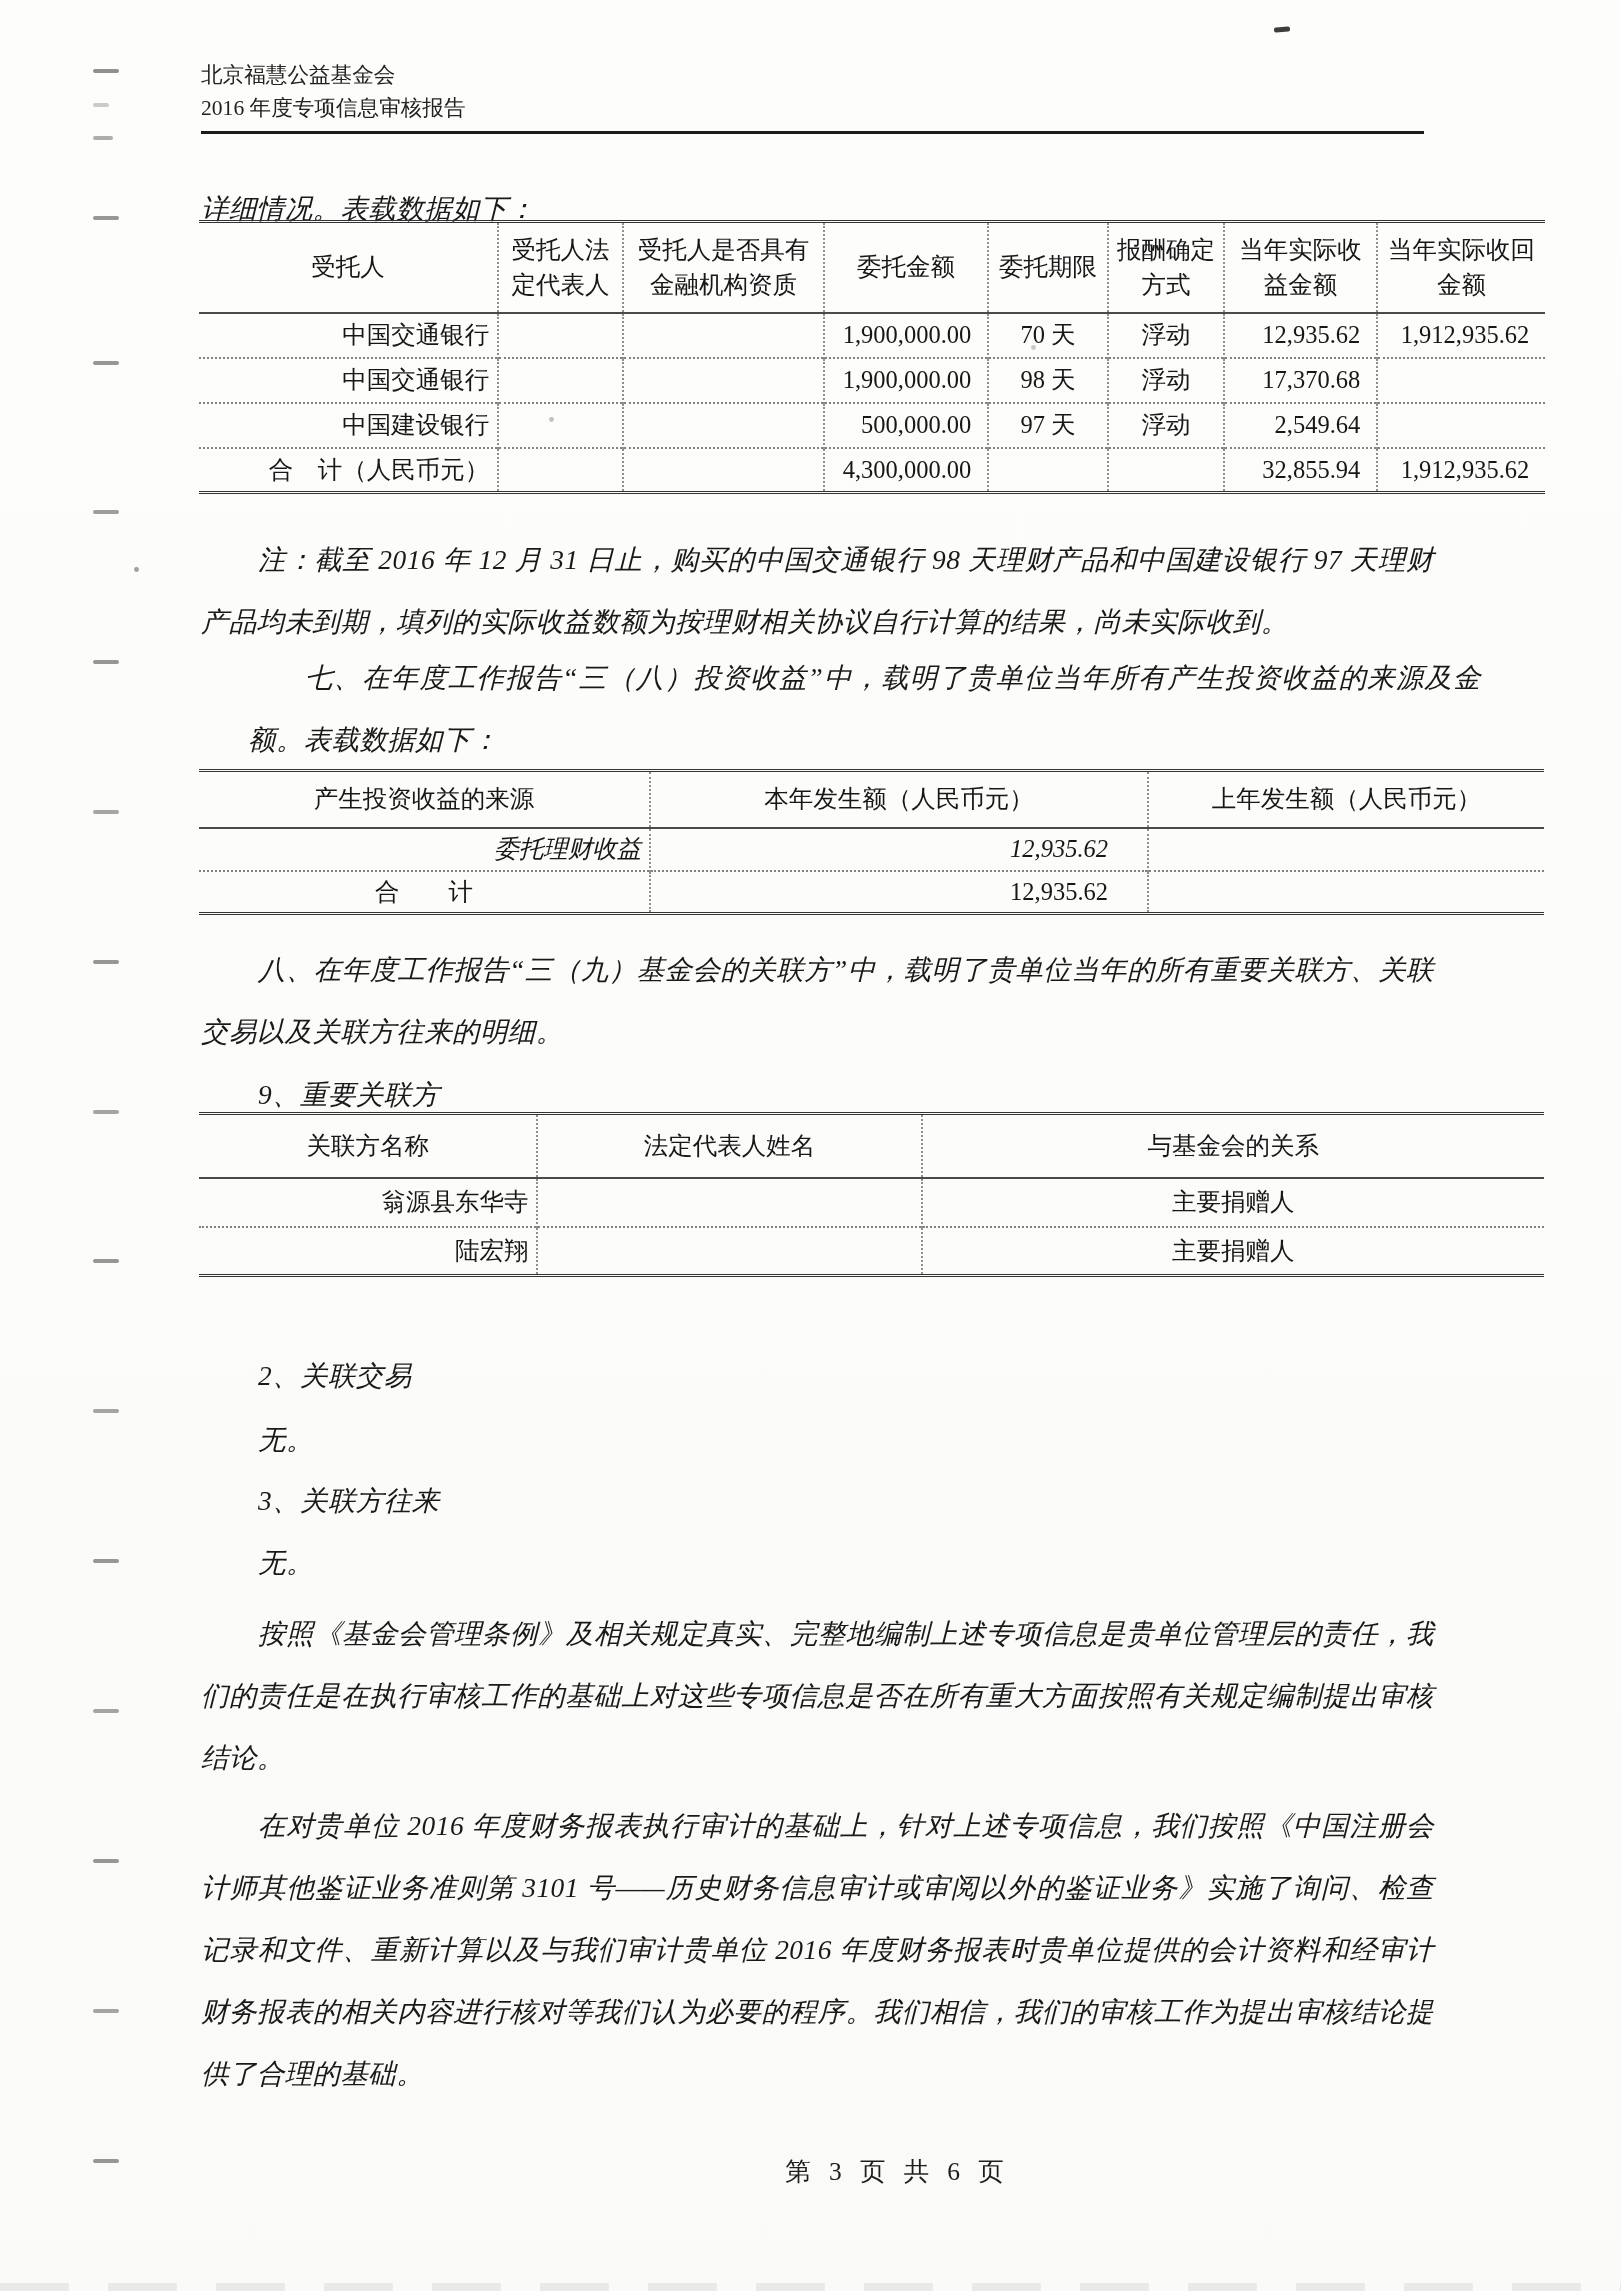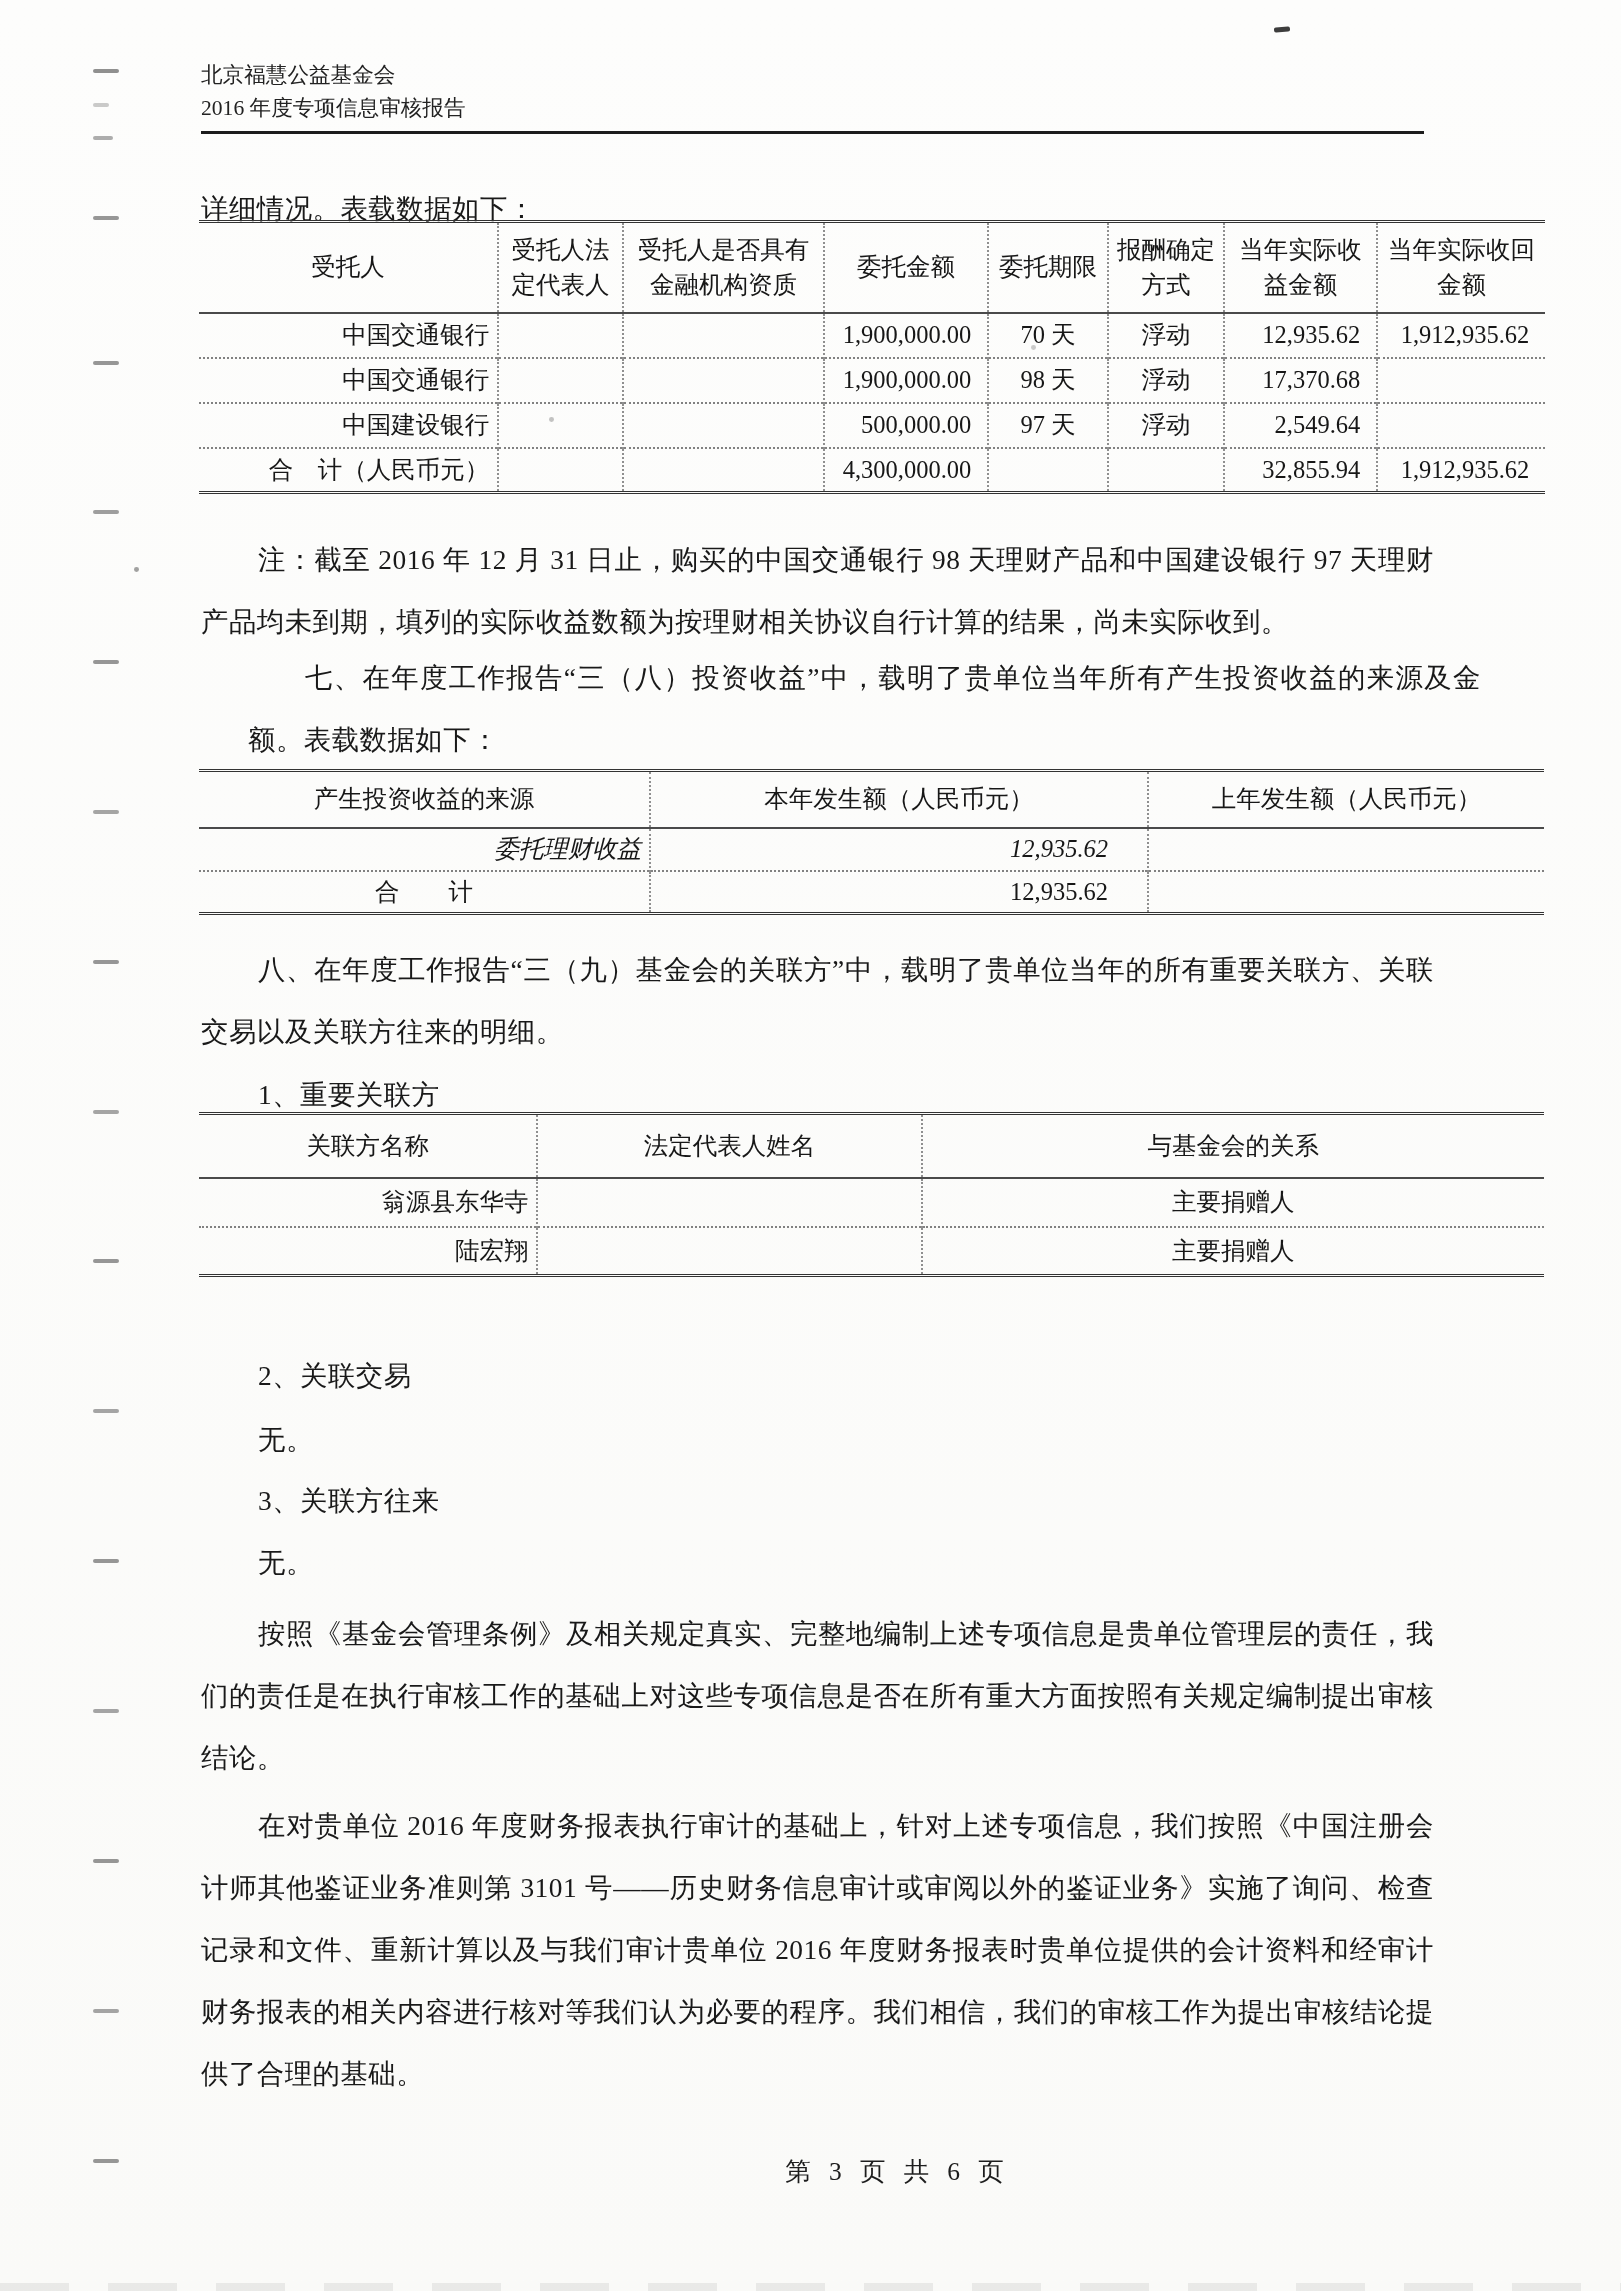--- a/index.html
+++ b/index.html
@@ -16,20 +16,21 @@
   
   .doc-header { left:201px; top:59px; font-size:21.6px; line-height:33px; color:#222; }
   .header-rule { left:201px; top:131px; width:1223px; height:2.9px; background:#1c1c1c; }
 
   
   .para {
     left:201px; width:1233px;
     font-size:27.4px; line-height:62px;
     text-align:justify; color:#191919;
     letter-spacing:0.5px;
+    font-style:italic;
   }
   .indent { text-indent:57px; }
 
   
   table.doc-table {
     position:absolute;
     border-collapse:collapse;
     table-layout:fixed;
     border-top:3.9px double #333;
     border-bottom:3.9px double #333;
@@ -169,21 +170,21 @@
     </tr>
     <tr style="height:43px;">
       <td>合　　计</td>
       <td class="num" style="padding-right:39px;">12,935.62</td>
       <td></td>
     </tr>
   </tbody>
 </table>
 
 <div class="abs para indent" style="top:939px;">八、在年度工作报告“三（九）基金会的关联方”中，载明了贵单位当年的所有重要关联方、关联交易以及关联方往来的明细。</div>
-<div class="abs para indent" style="top:1064px;">1、重要关联方</div>
+<div class="abs para indent" style="top:1064px;">9、重要关联方</div>
 
 <table class="doc-table" style="left:199px; top:1112px; width:1345px;">
   <colgroup>
       <col style="width:338px">
       <col style="width:384px">
       <col style="width:622px">
     </colgroup>
   <thead>
     <tr style="height:64px;">
       <th>关联方名称</th>

